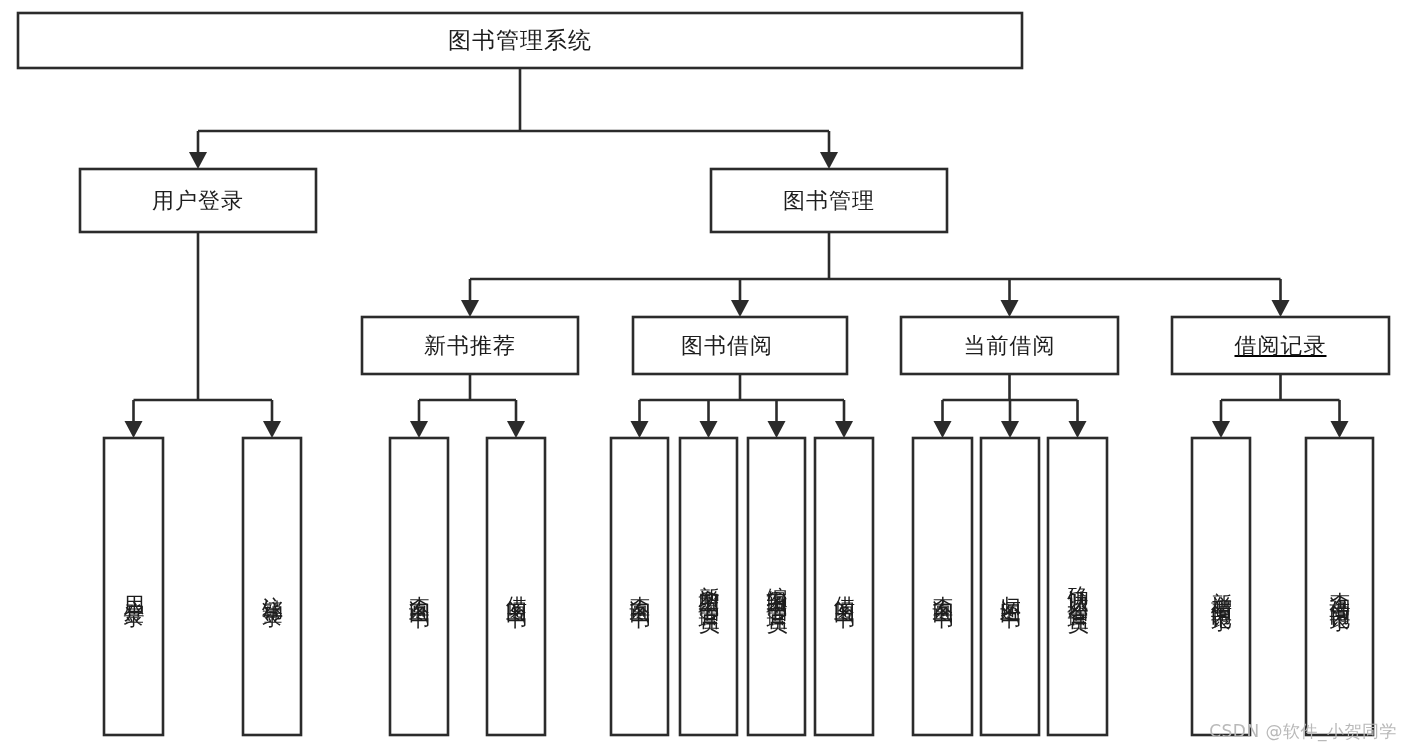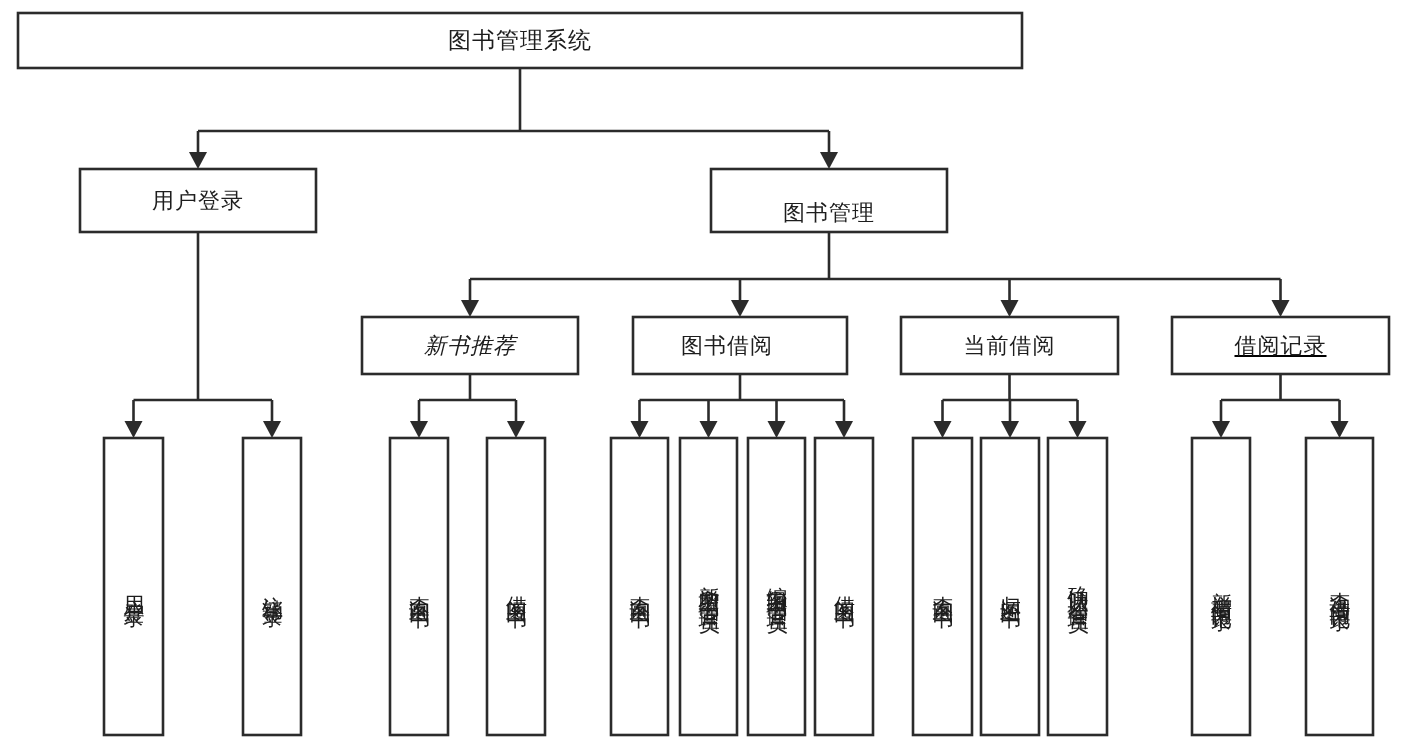--- a/index.html
+++ b/index.html
@@ -173,24 +173,24 @@
       </g>
   </svg>
 
   <div id="label-layer">
       <div class="hlabel-wrap" style="left: 18px; top: 13px; width: 1004px; height: 55px;">
         <div class="hlabel-text title-label-text">图书管理系统</div>
       </div>
       <div class="hlabel-wrap" style="left: 80px; top: 169px; width: 236px; height: 63px;">
         <div class="hlabel-text">用户登录</div>
       </div>
-      <div class="hlabel-wrap" style="left: 711px; top: 169px; width: 236px; height: 63px; margin-top: 12px;">
+      <div class="hlabel-wrap" style="left: 711px; top: 169px; width: 236px; height: 63px;">
         <div class="hlabel-text">图书管理</div>
       </div>
-      <div class="hlabel-wrap" style="left: 362px; top: 317px; width: 216px; height: 57px; font-style: italic;">
+      <div class="hlabel-wrap" style="left: 362px; top: 317px; width: 216px; height: 57px;">
         <div class="hlabel-text">新书推荐</div>
       </div>
       <div class="hlabel-wrap" style="left: 633px; top: 317px; width: 188px; height: 57px;">
         <div class="hlabel-text">图书借阅</div>
       </div>
       <div class="hlabel-wrap" style="left: 901px; top: 317px; width: 217px; height: 57px;">
         <div class="hlabel-text">当前借阅</div>
       </div>
       <div class="hlabel-wrap" style="left: 1172px; top: 317px; width: 217px; height: 57px; text-decoration: underline;">
         <div class="hlabel-text">借阅记录</div>
@@ -229,13 +229,14 @@
         <div class="vlabel-text">确认归还（管理员）</div>
       </div>
       <div class="vlabel-wrap" style="left: 1192px; top: 438px; width: 58px; height: 297px;">
         <div class="vlabel-text">新增借阅记录</div>
       </div>
       <div class="vlabel-wrap" style="left: 1306px; top: 438px; width: 67px; height: 297px;">
         <div class="vlabel-text">查询借阅记录</div>
       </div>
     </div>
 
+  <div id="watermark">CSDN @软件_小贺同学</div>
 </div>
 
 </body></html>

